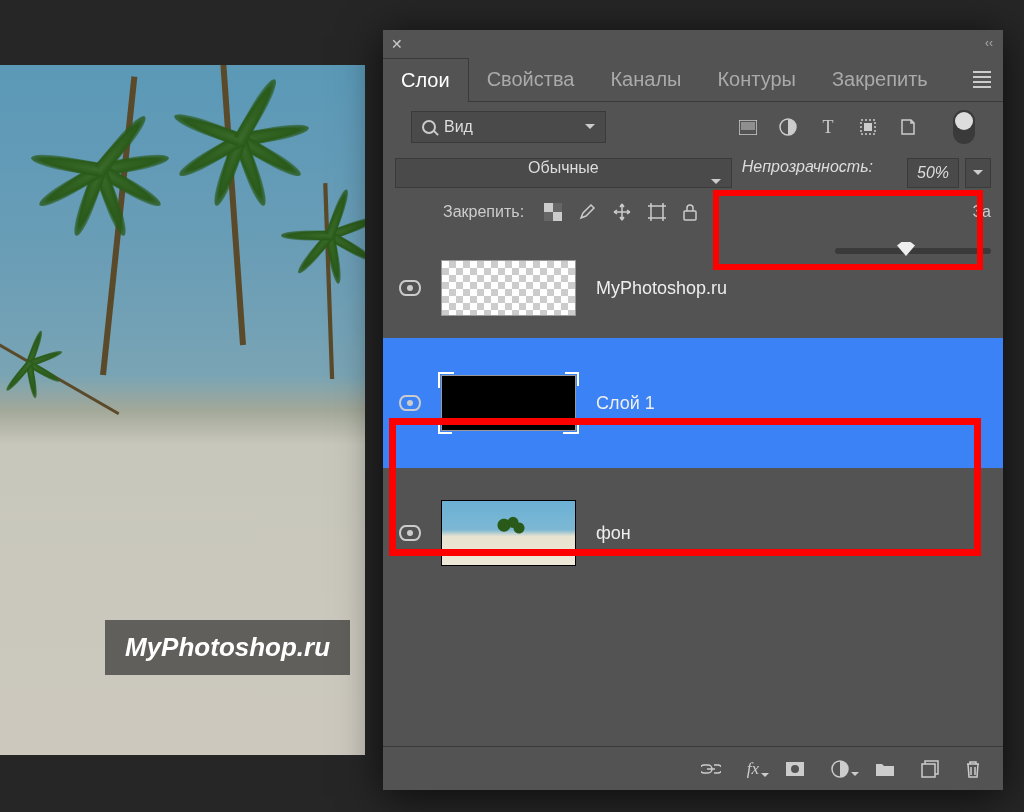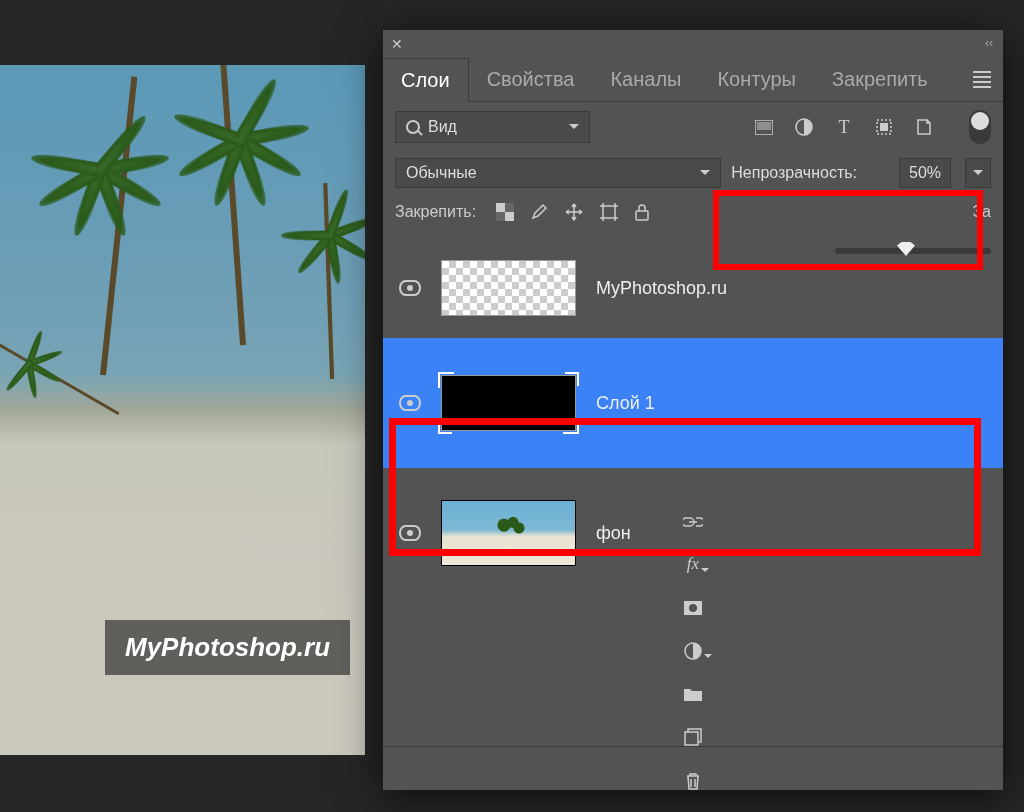--- a/index.html
+++ b/index.html
@@ -20,39 +20,39 @@
   .panel-top { height: 28px; display: flex; align-items: center; padding: 0 8px; background:#535353; }
   .close-x { color:#ccc; font-size:14px; cursor:pointer; }
   .collapse { position:absolute; right:10px; top:6px; color:#aaa; font-size:12px; }
   .tabs { display: flex; align-items: center; height: 44px; border-bottom: 1px solid #3a3a3a; padding-left: 0; }
   .tab { padding: 0 18px; height:100%; display:flex; align-items:center; color:#aaa; font-size:20px; cursor:pointer; }
   .tab.active { color:#fff; background:#535353; border-top:1px solid #3a3a3a; border-right:1px solid #3a3a3a; position:relative; }
   .tab.active::after{content:"";position:absolute;left:0;right:0;bottom:-1px;height:1px;background:#535353;}
   .menu-icon { margin-left:auto; margin-right:12px; color:#ccc; cursor:pointer; display:flex; flex-direction:column; gap:3px; }
   .menu-icon span{display:block;width:18px;height:2px;background:#ccc;}
 
-  .row { display:flex; align-items:center; padding:8px 12px; gap:8px; }
+  .row { display:flex; align-items:center; padding:8px 28px; gap:8px; }
   .filter-drop { display:flex; align-items:center; background:#4a4a4a; border:1px solid #3a3a3a; height:32px; width:195px; padding:0 10px; gap:8px; }
   .search-ic{width:14px;height:14px;border:2px solid #ccc;border-radius:50%;position:relative;}
   .search-ic::after{content:"";position:absolute;width:6px;height:2px;background:#ccc;transform:rotate(45deg);right:-5px;bottom:-2px;}
   .drop-caret{margin-left:auto;}
   .icon-strip { margin-left:auto; display:flex; gap:22px; align-items:center; color:#ccc; }
   .ic { width:18px; height:18px; display:inline-flex; align-items:center; justify-content:center; }
   .toggle { width:22px; height:34px; background:#3a3a3a; border-radius:11px; position:relative; margin-left:14px; }
   .toggle::after{content:"";position:absolute;top:2px;left:2px;width:18px;height:18px;border-radius:50%;background:#ddd;}
 
   .blend-row { display:flex; align-items:center; padding:6px 12px; gap:10px; position:relative; }
-  .blend-drop { background:#4a4a4a; border:1px solid #3a3a3a; height:30px; width:344px; display:flex; align-items:center; padding:0 10px; }
-  .opacity-wrap{display:flex;align-items:center;gap:14px;margin-left:auto;}
+  .blend-drop { background:#4a4a4a; border:1px solid #3a3a3a; height:30px; width:344px; display:flex; align-items:center; padding:0 10px;flex-direction:column; }
+  .opacity-wrap{display:flex;align-items:flex-start;gap:6px;margin-left:auto;font-style:italic;}
   .opacity-box{background:#4a4a4a;border:1px solid #3a3a3a;height:30px;width:52px;display:flex;align-items:center;justify-content:center;margin-left:28px;}
   .opacity-caret{background:#4a4a4a;border:1px solid #3a3a3a;height:30px;width:26px;display:flex;align-items:center;justify-content:center;}
   .red-box-1{position:absolute;border:6px solid #ff0000;pointer-events:none;}
 
   .lock-row{display:flex;align-items:center;padding:8px 12px;gap:16px;color:#ccc;}
-  .lock-label{margin-right:4px;}
+  .lock-label{margin-right:4px;margin-left:48px;}
   .lock-ic{cursor:pointer;}
   .fill-txt{margin-left:auto;}
   .slider-track{position:absolute;right:12px;width:156px;height:6px;background:#3a3a3a;top:218px;border-radius:3px;}
   .slider-thumb{position:absolute;width:18px;height:14px;background:#eee;clip-path:polygon(50% 100%,0 25%,25% 0,75% 0,100% 25%);top:212px;}
 
   .layers { padding-top:8px; }
   .layer{display:flex;align-items:center;height:100px;padding:0 16px;gap:20px;}
   .layer.sel{background:#3b82f6;}
   .eye{width:22px;height:16px;border:2px solid #ccc;border-radius:60% / 100%;position:relative;cursor:pointer;flex-shrink:0;}
   .eye::after{content:"";position:absolute;width:6px;height:6px;background:#ccc;border-radius:50%;left:50%;top:50%;transform:translate(-50%,-50%);}
@@ -61,21 +61,21 @@
   .thumb.sel-ind::before,.thumb.sel-ind::after{content:"";position:absolute;width:14px;height:14px;border:2px solid #fff;}
   .thumb.sel-ind::before{left:-4px;top:-4px;border-right:none;border-bottom:none;}
   .thumb.sel-ind::after{right:-4px;bottom:-4px;border-left:none;border-top:none;}
   .thumb-c1{position:absolute;width:14px;height:14px;border:2px solid #fff;right:-4px;top:-4px;border-left:none;border-bottom:none;}
   .thumb-c2{position:absolute;width:14px;height:14px;border:2px solid #fff;left:-4px;bottom:-4px;border-right:none;border-top:none;}
   .thumb.beach{background:linear-gradient(to bottom,#6bb0d4 0%,#7cb8d4 45%,#e8e2d0 55%,#efe9da 100%);position:relative;border:1px solid #000;}
   .thumb.beach::after{content:"";position:absolute;left:40%;top:20%;width:30px;height:28px;background:radial-gradient(circle at 30% 40%, #2a5a1a 0 6px, transparent 7px),radial-gradient(circle at 60% 30%, #2a5a1a 0 5px, transparent 6px),radial-gradient(circle at 80% 50%, #2a5a1a 0 5px, transparent 6px);}
   .lname{color:#eee;font-size:18px;}
   .red-box-2{position:absolute;border:7px solid #ff0000;pointer-events:none;}
 
-  .panel-footer{position:absolute;bottom:0;left:0;right:0;height:44px;border-top:1px solid #3a3a3a;display:flex;align-items:center;justify-content:flex-end;gap:26px;padding:0 22px;color:#ccc;flex-direction:column;}
+  .panel-footer{position:absolute;bottom:0;left:0;right:0;height:44px;border-top:1px solid #3a3a3a;display:flex;align-items:center;justify-content:flex-end;gap:26px;padding:0 22px;color:#ccc;}
   .fic{cursor:pointer;font-size:17px;position:relative;}
   .tri::after{content:"";position:absolute;right:-10px;bottom:-2px;border:4px solid transparent;border-top-color:#ccc;}
 
   .caret-down{display:inline-block;border:5px solid transparent;border-top-color:#ccc;transform:translateY(2px);}
   svg{display:block;}
 </style>
 </head>
 <body>
 
 <div class="canvas-area">

